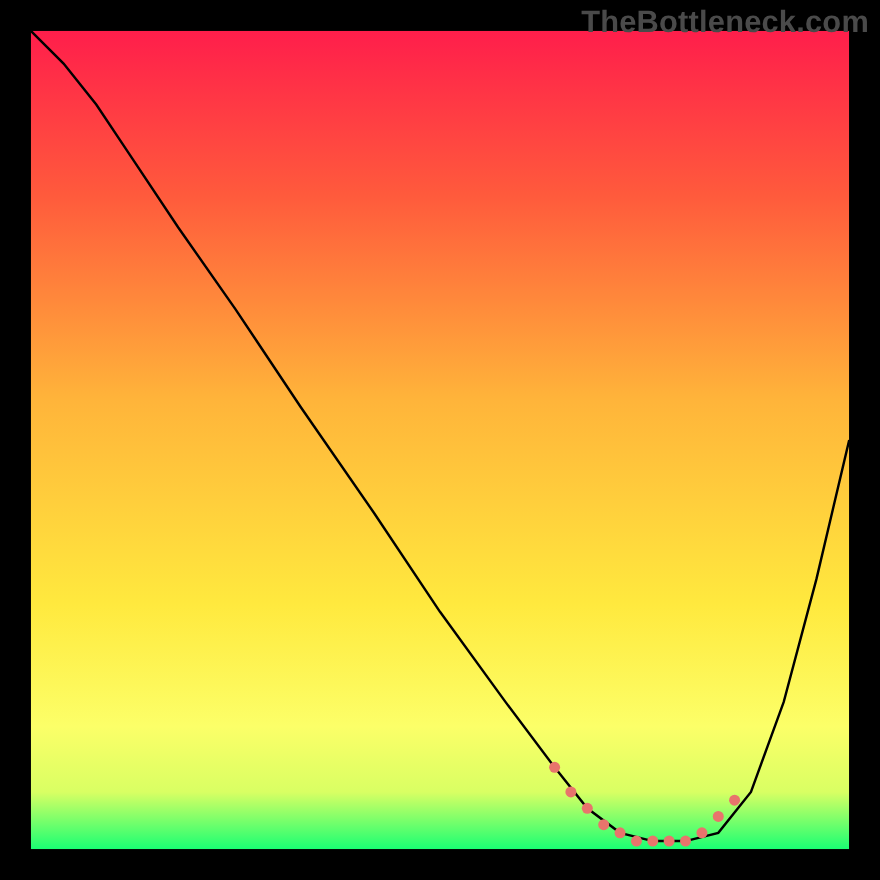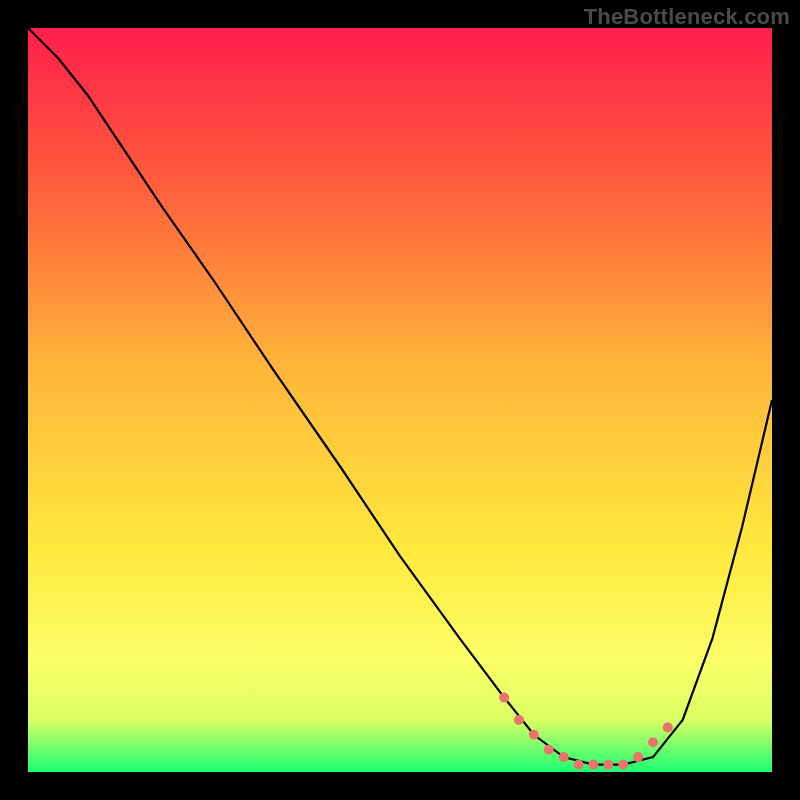--- a/index.html
+++ b/index.html
@@ -14,21 +14,21 @@
   .frame {
     position: relative;
     width: 800px;
     height: 800px;
     background: #000;
   }
   .watermark {
     position: absolute;
     top: 4px;
     right: 10px;
-    font-size: 22px;
+    font-size: 28px;
     font-weight: 600;
     color: #4a4a4a;
     letter-spacing: 0.2px;
     z-index: 20;
   }
   .plot-outer {
     position: absolute;
     left: 28px;
     top: 28px;
     width: 744px;

